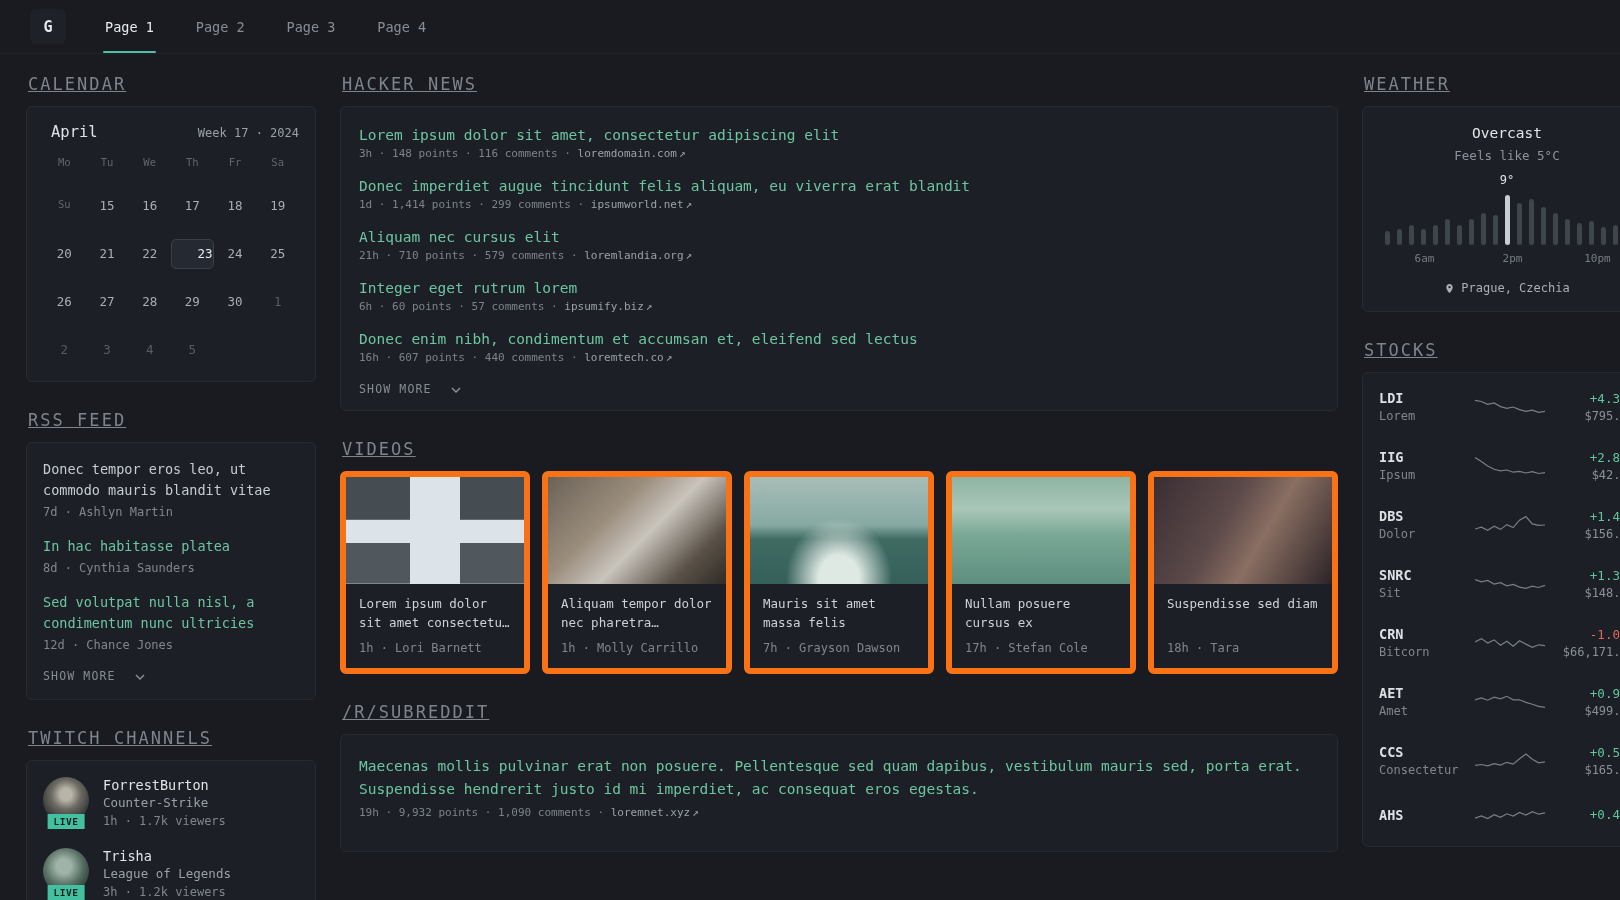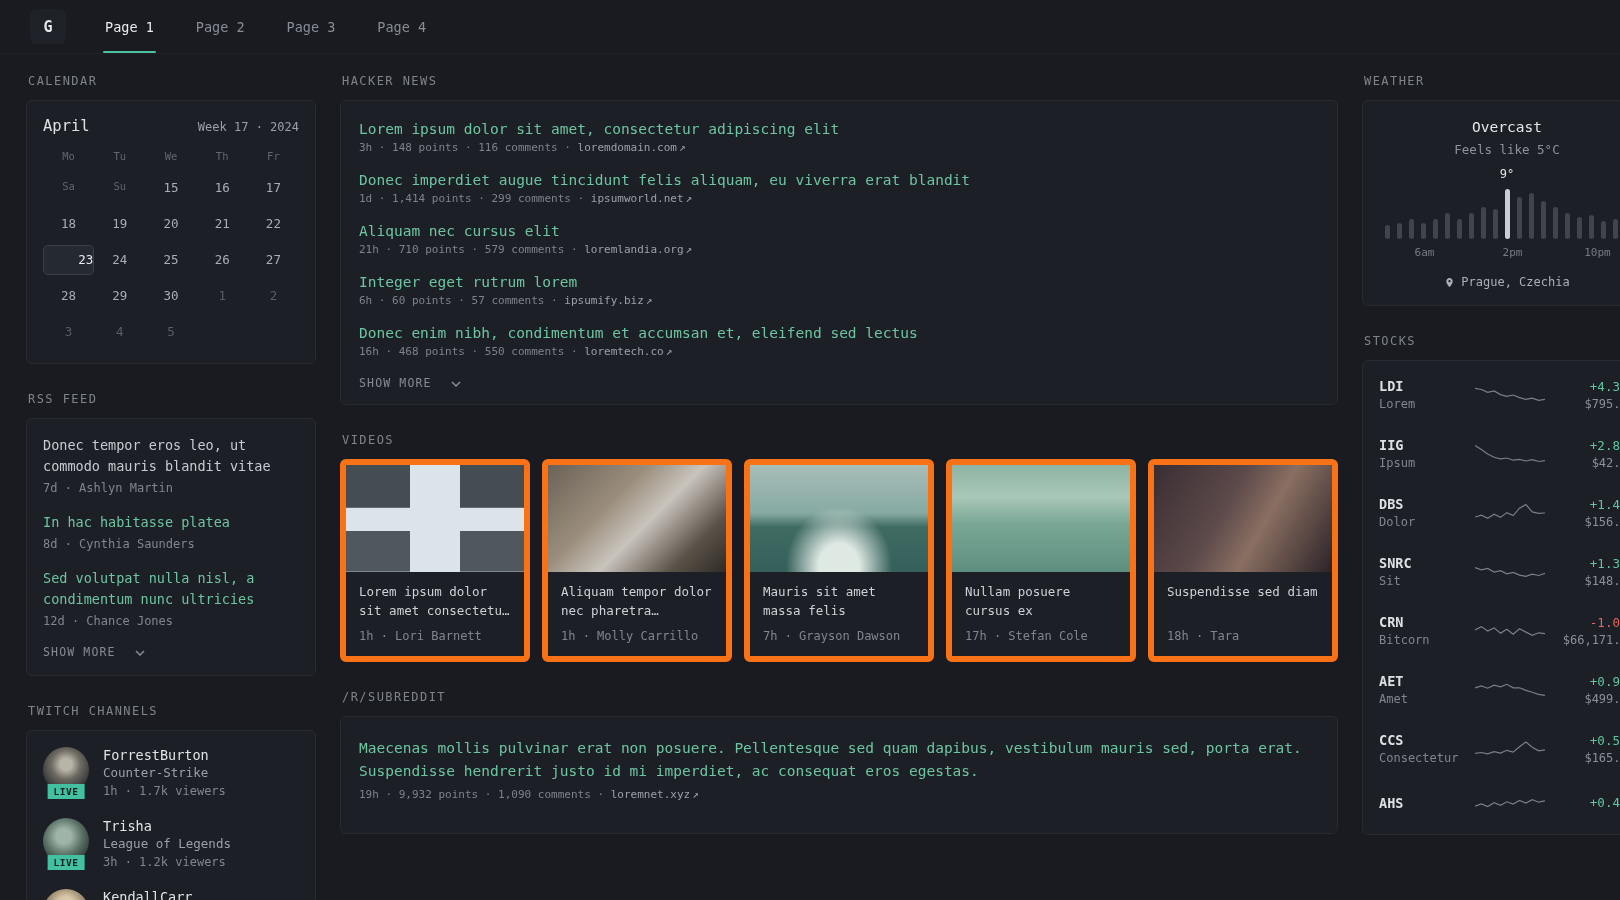--- a/index.html
+++ b/index.html
@@ -13,29 +13,29 @@
   .header { display:flex; align-items:stretch; height:54px; padding:0 26px; border-bottom:1px solid #1f2228; }
   .logo { width:36px; margin:9px 18px 9px 4px; display:flex; align-items:center; justify-content:center;
           font-weight:bold; font-size:15px; color:#e6eaed; background:#1e2127; border-radius:6px; cursor:pointer; }
   .tabs { display:flex; }
   .tab { display:flex; align-items:center; margin:0 19px; padding:0 2px; position:relative;
          color:#878d96; font-size:13.5px; cursor:pointer; }
   .tab.active { color:#e8ecee; }
   .tab.active::after { content:""; position:absolute; left:0; right:0; bottom:0; height:2px; background:#4cc2a4; border-radius:2px; }
   
   .grid { display:grid; grid-template-columns:290px 1fr 290px; gap:0 24px; padding:8px 74px 0 26px; align-items:start; }
-  .section-title { font-size:12px; letter-spacing:.12em; color:#7e848d; margin:28px 0 12px 2px; }
+  .section-title { font-size:17px; letter-spacing:.12em; color:#7e848d; margin:28px 0 12px 2px;text-decoration:underline; }
   .col > .section-title:first-child { margin-top:12px; }
   .card { background:#1c1f25; border:1px solid #262a31; border-radius:6px; padding:16px; }
   .meta { font-size:12px; color:#80868f; line-height:1.5; }
   
   .cal-top { display:flex; justify-content:space-between; align-items:baseline; margin-bottom:8px; }
-  .cal-month { font-size:15.5px; color:#dde1e5; }
+  .cal-month { font-size:15.5px; color:#dde1e5;margin-left:8px; }
   .cal-week { font-size:12px; color:#9aa0a8; }
-  .cal-grid { display:grid; grid-template-columns:repeat(5,1fr); row-gap:6px; text-align:center; }
+  .cal-grid { display:grid; grid-template-columns:repeat(6,1fr); row-gap:18px; text-align:center; }
   .cal-dow { font-size:10.5px; color:#60666f; padding:7px 0 5px; }
   .cal-day { font-size:12.5px; color:#a9afb6; padding:7px 0; line-height:16px; border-radius:5px; }
   .cal-day.selected { background:#252a32; border:1px solid #3a4049; color:#e9ecee; padding:6px 0;text-align:right; }
   .cal-day.muted { color:#575d66; }
   
   .rss-item { margin-bottom:15px; }
   .rss-title { display:block; font-size:13.5px; line-height:1.55; color:#c6cdd2; margin-bottom:2px; cursor:pointer; }
   .rss-title.link-green { color:#6dc5a0; }
   .show-more { display:flex; align-items:center; gap:19px; background:none; border:none; padding:0; margin-top:6px;
                color:#868c95; font:inherit; font-size:11.5px; letter-spacing:.1em; cursor:pointer; }
@@ -232,21 +232,21 @@
       <div class="hn-item">
         <a class="hn-title">Aliquam nec cursus elit</a>
         <div class="hn-meta"><span>21h · 710 points · 579 comments · </span><span class="hn-domain">loremlandia.org</span><span class="ext-arrow">↗</span></div>
       </div>
       <div class="hn-item">
         <a class="hn-title">Integer eget rutrum lorem</a>
         <div class="hn-meta"><span>6h · 60 points · 57 comments · </span><span class="hn-domain">ipsumify.biz</span><span class="ext-arrow">↗</span></div>
       </div>
       <div class="hn-item">
         <a class="hn-title">Donec enim nibh, condimentum et accumsan et, eleifend sed lectus</a>
-        <div class="hn-meta"><span>16h · 468 points · 550 comments · </span><span class="hn-domain">loremtech.co</span><span class="ext-arrow">↗</span></div>
+        <div class="hn-meta"><span>16h · 607 points · 440 comments · </span><span class="hn-domain">loremtech.co</span><span class="ext-arrow">↗</span></div>
       </div>
       <button class="show-more">
         <span>SHOW MORE</span>
         <span><svg width="10" height="6" viewBox="0 0 10 6">
               <path d="M1 1l4 4 4-4" stroke="currentColor" fill="none" stroke-width="1.5"></path>
             </svg></span>
       </button>
     </div>
 
     <div class="section-title">VIDEOS</div>

